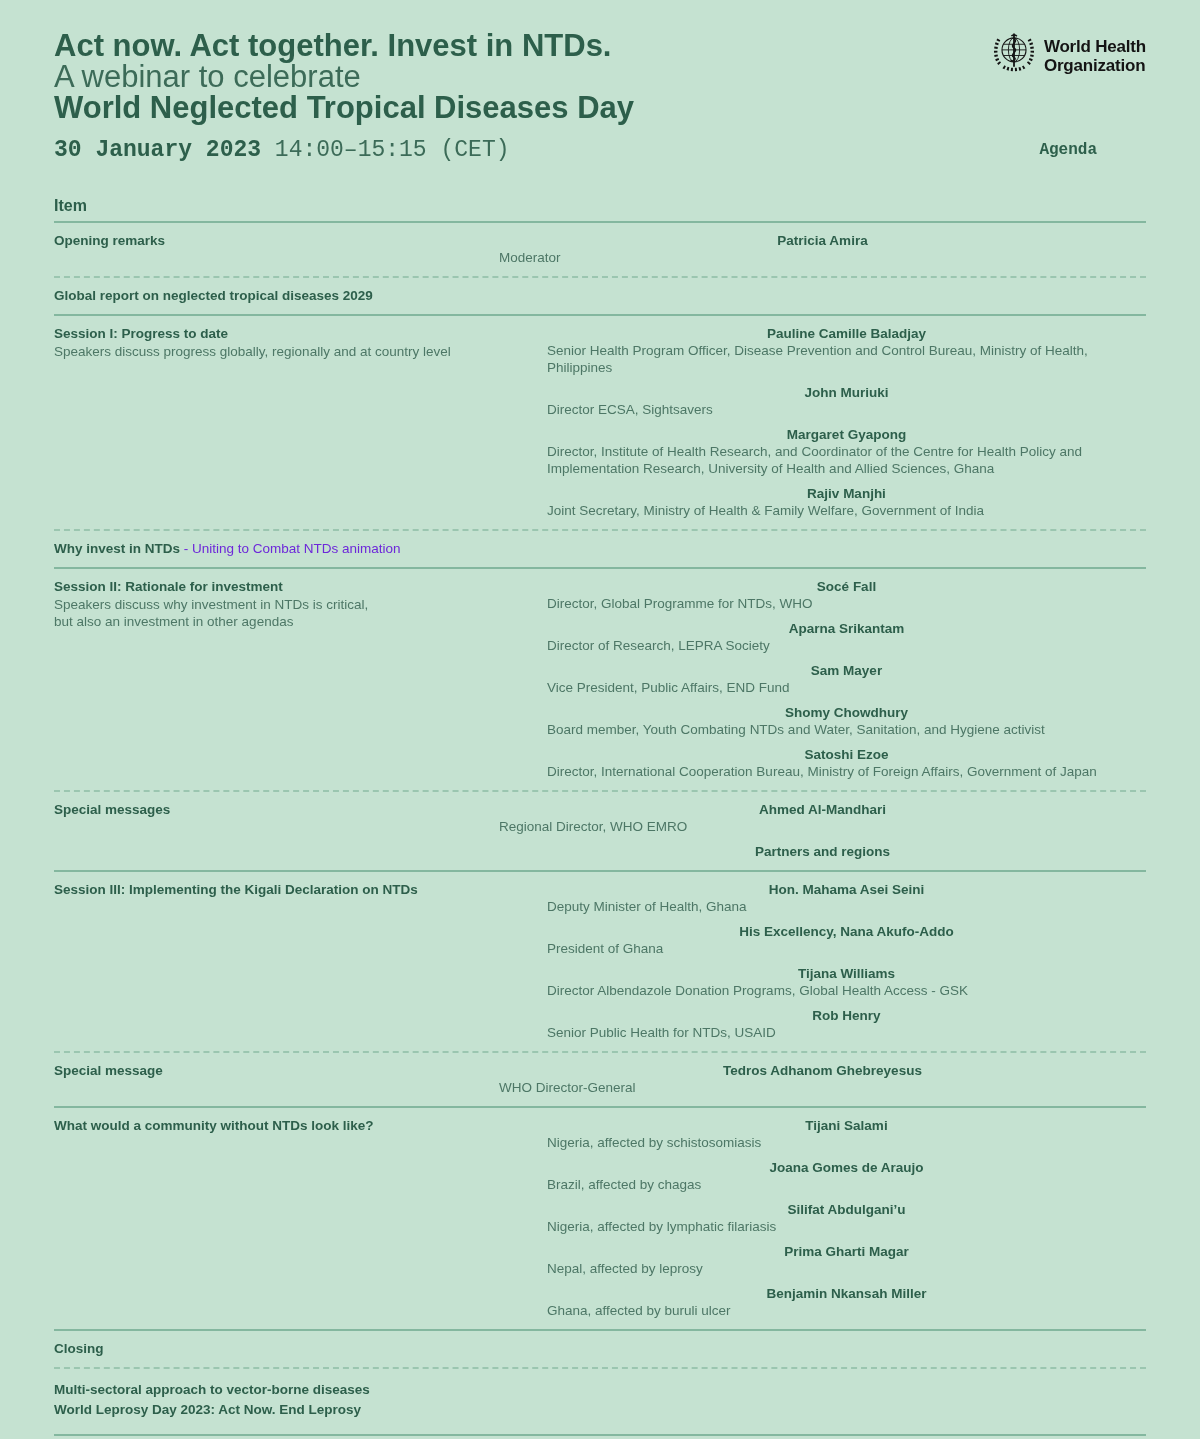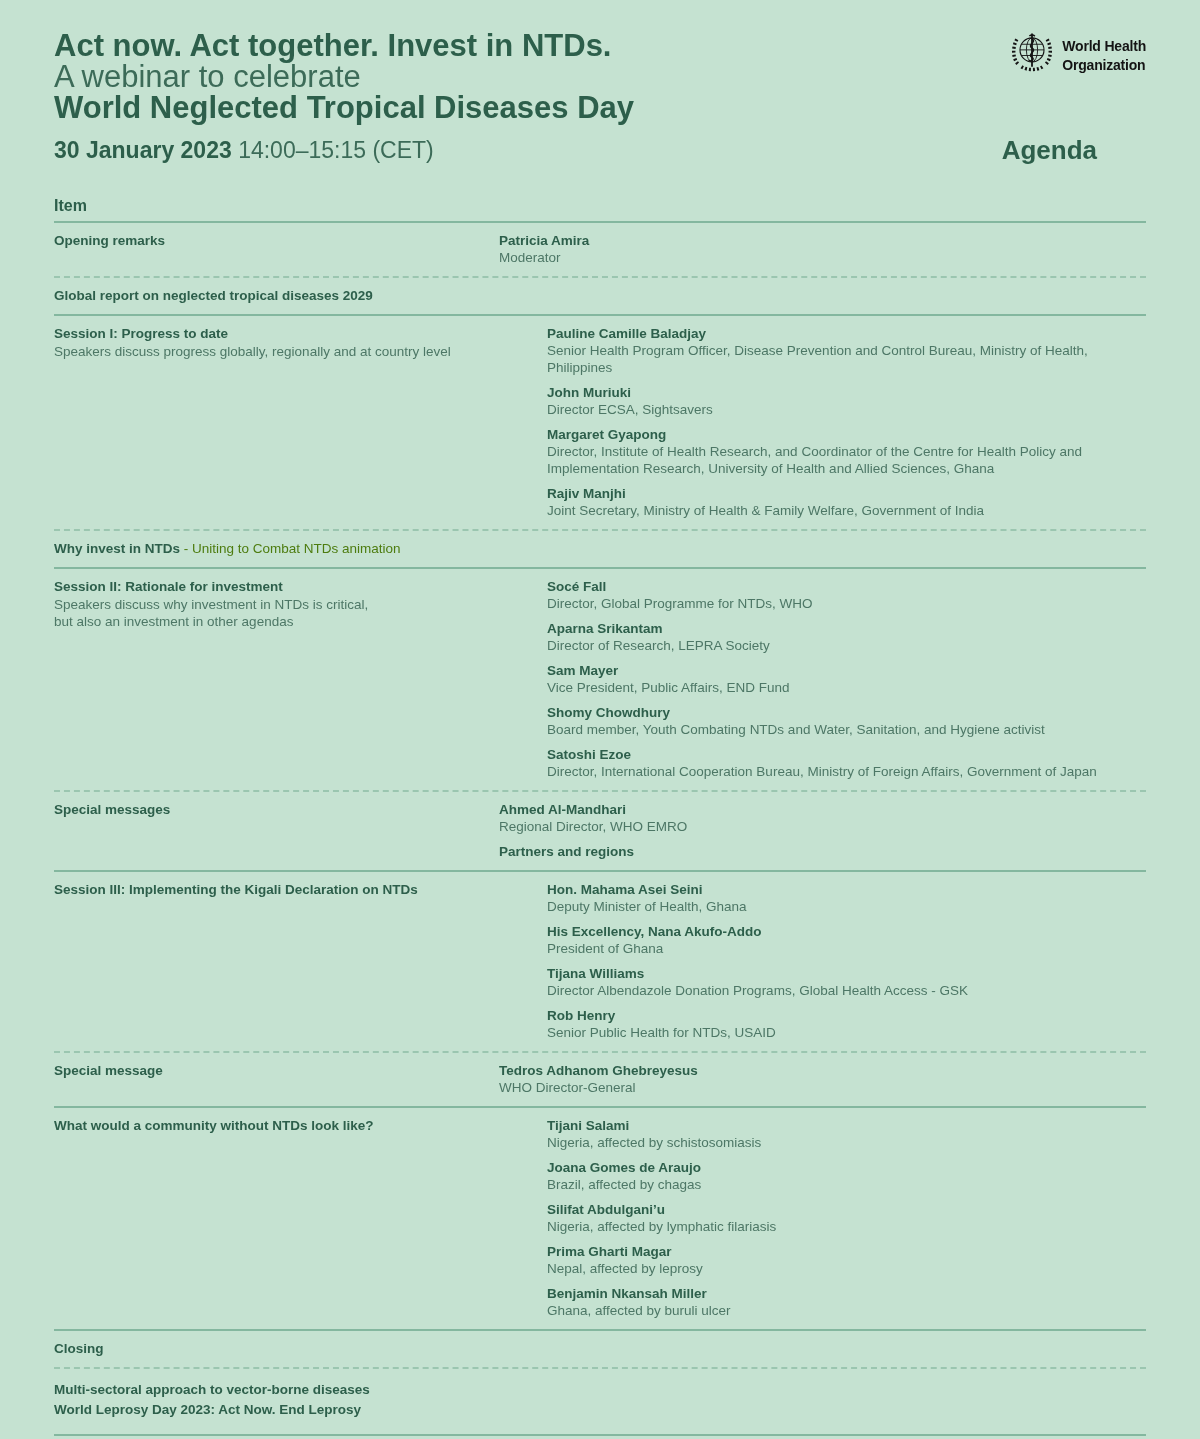--- a/index.html
+++ b/index.html
@@ -12,45 +12,45 @@
     overflow:hidden;
   }
   .page { padding:30px 54px 0 54px; position:relative; }
 
   
   .title-block { font-size:31px; line-height:31px; }
   .title-bold { font-weight:bold; }
   .title-regular { font-weight:normal; color:#3c6b58; }
 
   .who-logo { position:absolute; top:30px; right:54px; display:flex; align-items:center; gap:6px; color:#141414; }
-  .who-logo-text { font-size:14px; line-height:19px; font-weight:bold; letter-spacing:-0.2px; }
-
-  .date-row { margin-top:12px; display:flex; justify-content:space-between; align-items:center; font-size:23px; line-height:31px; }
+  .who-logo-text { font-size:17px; line-height:19px; font-weight:bold; letter-spacing:-0.2px; }
+
+  .date-row { margin-top:12px; display:flex; justify-content:space-between; align-items:center; font-size:23px; line-height:31px;font-family:Liberation Mono, monospace; }
   .date-bold { font-weight:bold; }
   .date-rest { font-weight:normal; color:#3c6b58; }
-  .agenda-label { font-size:26px; font-weight:bold; padding-right:49px; }
+  .agenda-label { font-size:16px; font-weight:bold; padding-right:49px; }
 
   
   .agenda-table { margin-top:31px; border-bottom:2px solid #84b79f; }
   .thead {
     display:grid; grid-template-columns:445px 1fr;
     font-size:16px; font-weight:bold;
     padding-bottom:6px; border-bottom:2px solid #84b79f;
   }
   .row { display:grid; grid-template-columns:445px 1fr; padding:9px 0 10px 0; font-size:13.5px; }
   .row.solid  { border-top:2px solid #84b79f;gap:48px; }
   .row.dashed { border-top:2px dashed #9bc6b0; }
 
   .item-title { font-weight:bold; line-height:17px; max-width:440px; }
-  .item-suffix { font-weight:normal; color:#4d7c0f; }
+  .item-suffix { font-weight:normal; color:#6d28d9; }
   .item-desc { font-weight:normal; color:#4d7766; line-height:17px; margin-top:1px; max-width:435px; }
 
   .speaker { margin-bottom:8px; }
   .speaker:last-child { margin-bottom:0; }
-  .speaker-name { font-weight:bold; line-height:17px; }
+  .speaker-name { font-weight:bold; line-height:17px;text-align:center; }
   .speaker-role { font-weight:normal; color:#4d7766; line-height:17px; max-width:655px; }
 
   .closing-line { font-weight:bold; line-height:20px; }
   .row.closing-block { padding:11px 0 14px 0; }
 </style>
 </head>
 <body>
 
 <div class="page">
 

